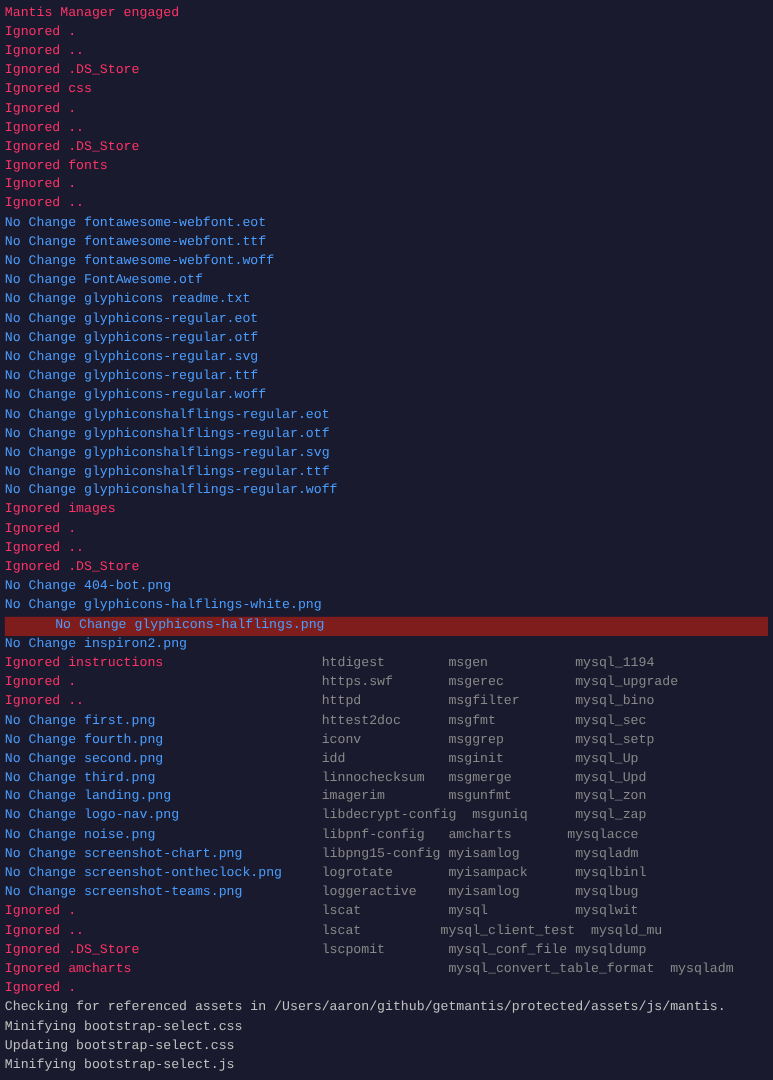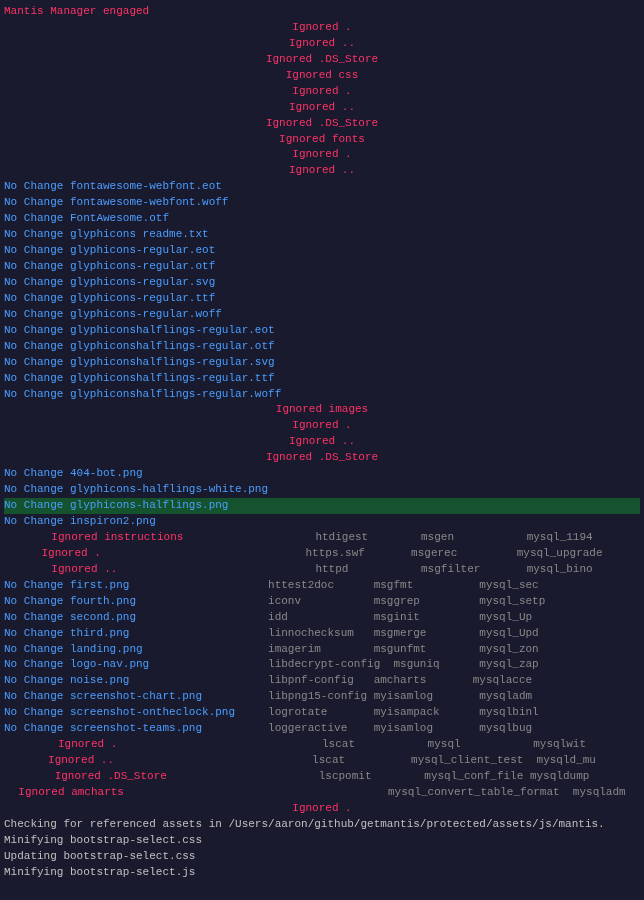--- a/index.html
+++ b/index.html
@@ -23,52 +23,53 @@
     }
     .line {
       display: block;
       white-space: pre;
     }
     .mantis-title {
       color: #ff3366;
     }
     .ignored {
       color: #ff3366;
-      text-align: center;
     }
     .no-change {
       color: #4a9eff;
     }
     .checking {
       color: #c0c0c0;
     }
     .minifying {
       color: #c0c0c0;
     }
     .highlighted-line {
-      background-color: #14532d;
+      background-color: #7f1d1d;
       display: block;
+      padding-left: 42px;
     }
   </style>
 </head>
 <body>
 
 <div class="terminal">
   <span class="line mantis-title">Mantis Manager engaged</span>
   <span class="line ignored">Ignored .</span>
   <span class="line ignored">Ignored ..</span>
   <span class="line ignored">Ignored .DS_Store</span>
   <span class="line ignored">Ignored css</span>
   <span class="line ignored">Ignored .</span>
   <span class="line ignored">Ignored ..</span>
   <span class="line ignored">Ignored .DS_Store</span>
   <span class="line ignored">Ignored fonts</span>
   <span class="line ignored">Ignored .</span>
   <span class="line ignored">Ignored ..</span>
   <span class="line no-change">No Change fontawesome-webfont.eot</span>
+  <span class="line no-change">No Change fontawesome-webfont.ttf</span>
   <span class="line no-change">No Change fontawesome-webfont.woff</span>
   <span class="line no-change">No Change FontAwesome.otf</span>
   <span class="line no-change">No Change glyphicons readme.txt</span>
   <span class="line no-change">No Change glyphicons-regular.eot</span>
   <span class="line no-change">No Change glyphicons-regular.otf</span>
   <span class="line no-change">No Change glyphicons-regular.svg</span>
   <span class="line no-change">No Change glyphicons-regular.ttf</span>
   <span class="line no-change">No Change glyphicons-regular.woff</span>
   <span class="line no-change">No Change glyphiconshalflings-regular.eot</span>
   <span class="line no-change">No Change glyphiconshalflings-regular.otf</span>

